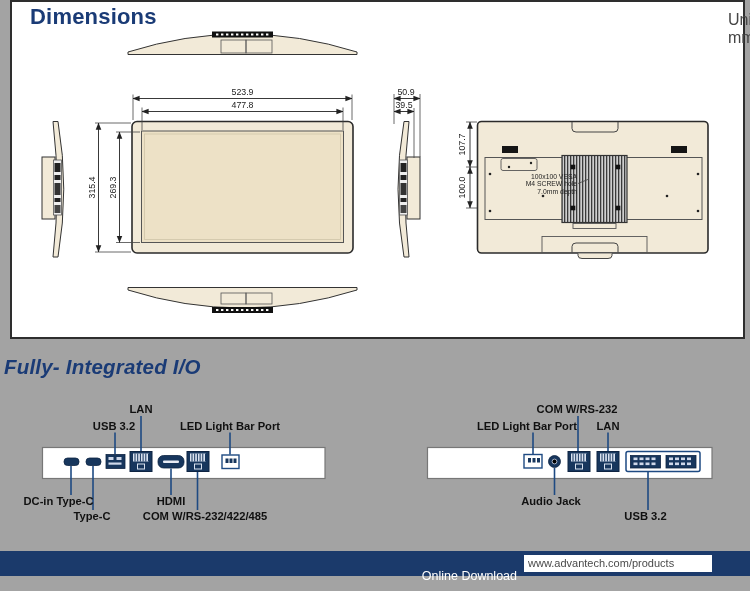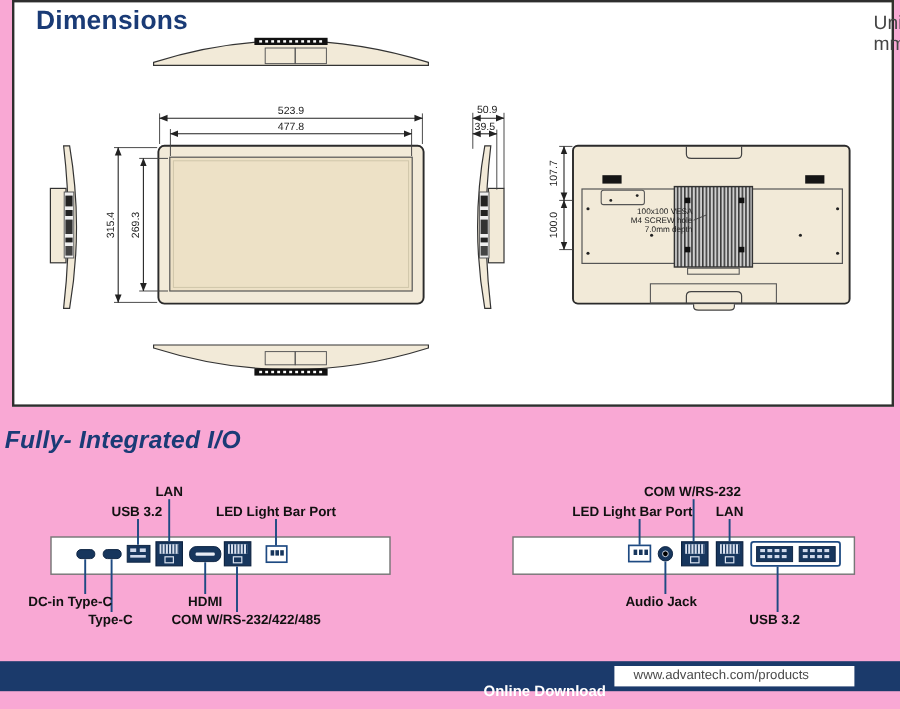--- a/index.html
+++ b/index.html
@@ -1,31 +1,31 @@
 <!DOCTYPE html>
 <html><head>
 <meta charset="utf-8">
 <style>
   html,body{margin:0;padding:0;background:#fff;}
-  .page{position:relative;width:750px;height:591px;background:#f9a8d4;overflow:hidden;
+  .page{position:relative;width:750px;height:591px;background:#a3a3a3;overflow:hidden;
         font-family:"Liberation Sans",sans-serif;}
   .dim-box{position:absolute;left:10px;top:0;width:735px;height:339px;
            border:2px solid #2e2e2e;box-sizing:border-box;background:#fff;}
   .dim-title{position:absolute;left:30px;top:4px;font-size:22px;font-weight:bold;
              color:#1a3b76;letter-spacing:.2px;}
   .unit-label{position:absolute;left:728px;top:11px;font-size:16px;color:#454545;}
   .io-title{position:absolute;left:4px;top:355px;font-size:20.5px;font-weight:bold;
             color:#1a3b76;letter-spacing:.2px;font-style:italic;}
   .drawing-svg{position:absolute;left:0;top:0;width:750px;height:591px;}
   .footer{position:absolute;left:0;top:551px;width:750px;height:25px;background:#1b3a6b;
           display:flex;align-items:center;justify-content:flex-end;gap:7px;
           padding-right:38px;box-sizing:border-box;}
-  .footer-label{color:#fff;font-weight:bold;font-size:12.5px;white-space:nowrap;margin-top:24px;}
+  .footer-label{color:#fff;font-weight:normal;font-size:12.5px;white-space:nowrap;margin-top:24px;}
   .url-box{background:#fff;width:184px;height:17px;line-height:17px;font-size:11px;
-           color:#4a4a4a;padding-left:16px;overflow:hidden;white-space:nowrap;}
+           color:#4a4a4a;padding-left:4px;overflow:hidden;white-space:nowrap;}
   text{font-family:"Liberation Sans",sans-serif;}
   .dimtxt{font-size:8.8px;fill:#222;}
   .vesatxt{font-size:6.8px;fill:#222;}
   .portlbl{font-size:11.2px;font-weight:bold;fill:#111;}
 </style>
 </head>
 <body>
 
 <div class="page">
 

